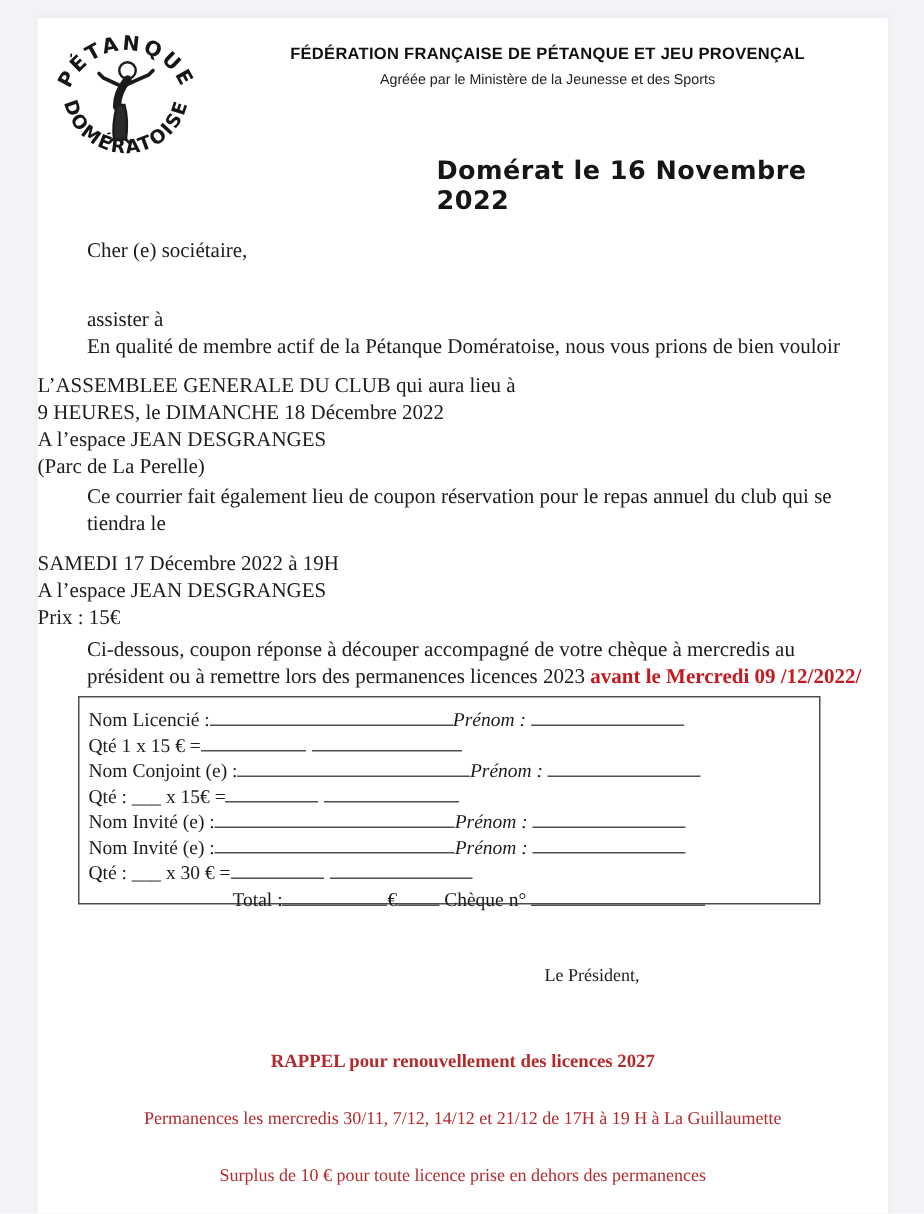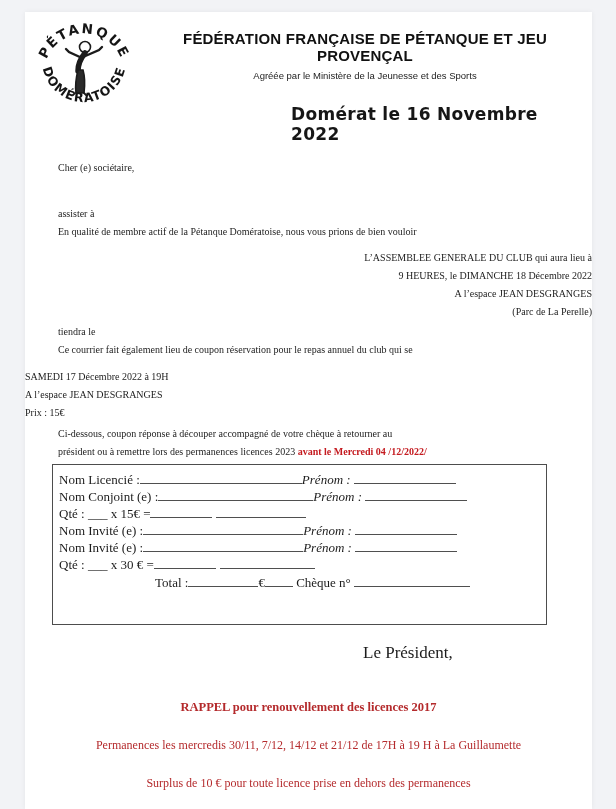--- a/index.html
+++ b/index.html
@@ -10,52 +10,52 @@
     width: 567px; height: 797px;
     background: #ffffff;
     box-shadow: 0 0 5px rgba(0,0,0,0.06);
   }
   
   .logo { position: absolute; left: 8px; top: 2px; width: 102px; height: 102px; }
   
   .fed-header { position: absolute; left: 130px; top: 18px; width: 420px; text-align: center; }
   .fed-title {
     font-family: "Liberation Sans", sans-serif;
-    font-size: 15px; font-weight: bold; letter-spacing: 0.2px; color: #111;
+    font-size: 11px; font-weight: bold; letter-spacing: 0.2px; color: #111;
   }
   .fed-sub {
     font-family: "Liberation Sans", sans-serif;
     font-size: 9.5px; margin-top: 6px; color: #222;
   }
   .dateline {
     position: absolute; left: 266px; top: 92px;
     font-family: "DejaVu Sans", sans-serif;
     font-size: 17px; font-weight: 600; letter-spacing: 0.3px; color: #161616;
   }
   
-  .bodyline { font-size: 10px; line-height: 18px; color: #1c1c1c; white-space: nowrap; }
+  .bodyline { font-size: 14px; line-height: 18px; color: #1c1c1c; white-space: nowrap; }
   .salutation { position: absolute; left: 33px; top: 147px; }
   .para1 { position: absolute; left: 33px; top: 193px; }
-  .ag-block { position: absolute; left: 0; top: 237px; width: 100%; text-align: right; }
+  .ag-block { position: absolute; left: 0; top: 237px; width: 100%; text-align: left; }
   .para2 { position: absolute; left: 33px; top: 311px; }
   .repas-block { position: absolute; left: 0; top: 356px; width: 100%; text-align: left; }
   .para3 { position: absolute; left: 33px; top: 413px; }
   .red-strong { color: #c41a1f; font-weight: bold; }
   
   .coupon-box {
     position: absolute; left: 27px; top: 452px;
-    width: 495px; height: 161px;
+    width: 495px; height: 139px;
     border: 1.5px solid #4d4d4d;
     padding: 7px 6px 0 6px;
   }
   .crow { display: flex; align-items: baseline; font-size: 13px; height: 17px; white-space: nowrap; }
   .bl { display: inline-block; border-bottom: 1px solid #4f4f4f; height: 12px; flex: none; }
   .plabel { flex: none; width: 52px; font-style: italic; }
   .gap4 { width: 4px; flex: none; }
-  .president { position: absolute; left: 338px; top: 631px; font-size: 17px; }
+  .president { position: absolute; left: 338px; top: 631px; font-size: 12px; }
   
   .rappel { position: absolute; left: 0; top: 688px; width: 100%; text-align: center; color: #b42a2c; }
   .rappel-title { font-size: 12.5px; font-weight: bold; line-height: 14px; }
   .rappel-line { font-size: 12px; line-height: 14px; margin-top: 24px; }
 </style>
 </head>
 <body>
 
 <div class="page">
 
@@ -98,41 +98,47 @@
   </div>
 
   <div class="ag-block">
     <div class="bodyline">L’ASSEMBLEE GENERALE DU CLUB qui aura lieu à</div>
     <div class="bodyline">9 HEURES, le DIMANCHE 18 Décembre 2022</div>
     <div class="bodyline">A l’espace JEAN DESGRANGES</div>
     <div class="bodyline">(Parc de La Perelle)</div>
   </div>
 
   <div class="para2">
+    <div class="bodyline">Ce  courrier fait également lieu de coupon réservation pour le repas annuel du club qui se</div>
     <div class="bodyline">tiendra le</div>
-    <div class="bodyline">Ce  courrier fait également lieu de coupon réservation pour le repas annuel du club qui se</div>
   </div>
 
   <div class="repas-block">
     <div class="bodyline">SAMEDI 17 Décembre 2022 à 19H</div>
     <div class="bodyline">A l’espace JEAN DESGRANGES</div>
     <div class="bodyline">Prix : 15€</div>
   </div>
 
   <div class="para3">
-    <div class="bodyline">Ci-dessous, coupon réponse  à découper accompagné de votre chèque à retourner au</div>
-    <div class="bodyline"><span>président ou à remettre lors des permanences licences 2023 </span><span class="red-strong">avant le Mercredi 04 /12/2022/</span></div>
+    <div class="bodyline">Ci-dessous, coupon réponse  à découper accompagné de votre chèque à mercredis au</div>
+    <div class="bodyline"><span>président ou à remettre lors des permanences licences 2023 </span><span class="red-strong">avant le Mercredi 09 /12/2022/</span></div>
   </div>
 
   <div class="coupon-box">
     <div class="crow">
       <span>Nom Licencié : </span>
       <span class="bl" style="width:162px"></span>
       <span class="plabel">Prénom :</span>
       <span class="bl" style="width:102px"></span>
+    </div>
+    <div class="crow">
+      <span>Qté  1 x 15 € = </span>
+      <span class="bl" style="width:70px"></span>
+      <span class="gap4"></span>
+      <span class="bl" style="width:100px"></span>
     </div>
     <div class="crow">
       <span>Nom Conjoint (e) :</span>
       <span class="bl" style="width:155px"></span>
       <span class="plabel">Prénom :</span>
       <span class="bl" style="width:102px"></span>
     </div>
     <div class="crow">
       <span>Qté : ___ x 15€ = </span>
       <span class="bl" style="width:62px"></span>
@@ -163,18 +169,18 @@
       <span>€</span>
       <span class="bl" style="width:28px"></span>
       <span style="white-space:pre"> Chèque n° </span>
       <span class="bl" style="width:116px"></span>
     </div>
   </div>
 
   <div class="president">Le Président,</div>
 
   <div class="rappel">
-    <div class="rappel-title">RAPPEL pour renouvellement des licences 2017</div>
+    <div class="rappel-title">RAPPEL pour renouvellement des licences 2027</div>
     <div class="rappel-line">Permanences les mercredis 30/11, 7/12, 14/12 et 21/12 de 17H à 19 H à La Guillaumette</div>
     <div class="rappel-line">Surplus de 10 € pour toute licence prise en dehors des permanences</div>
   </div>
 
 </div>
 
 </body></html>

